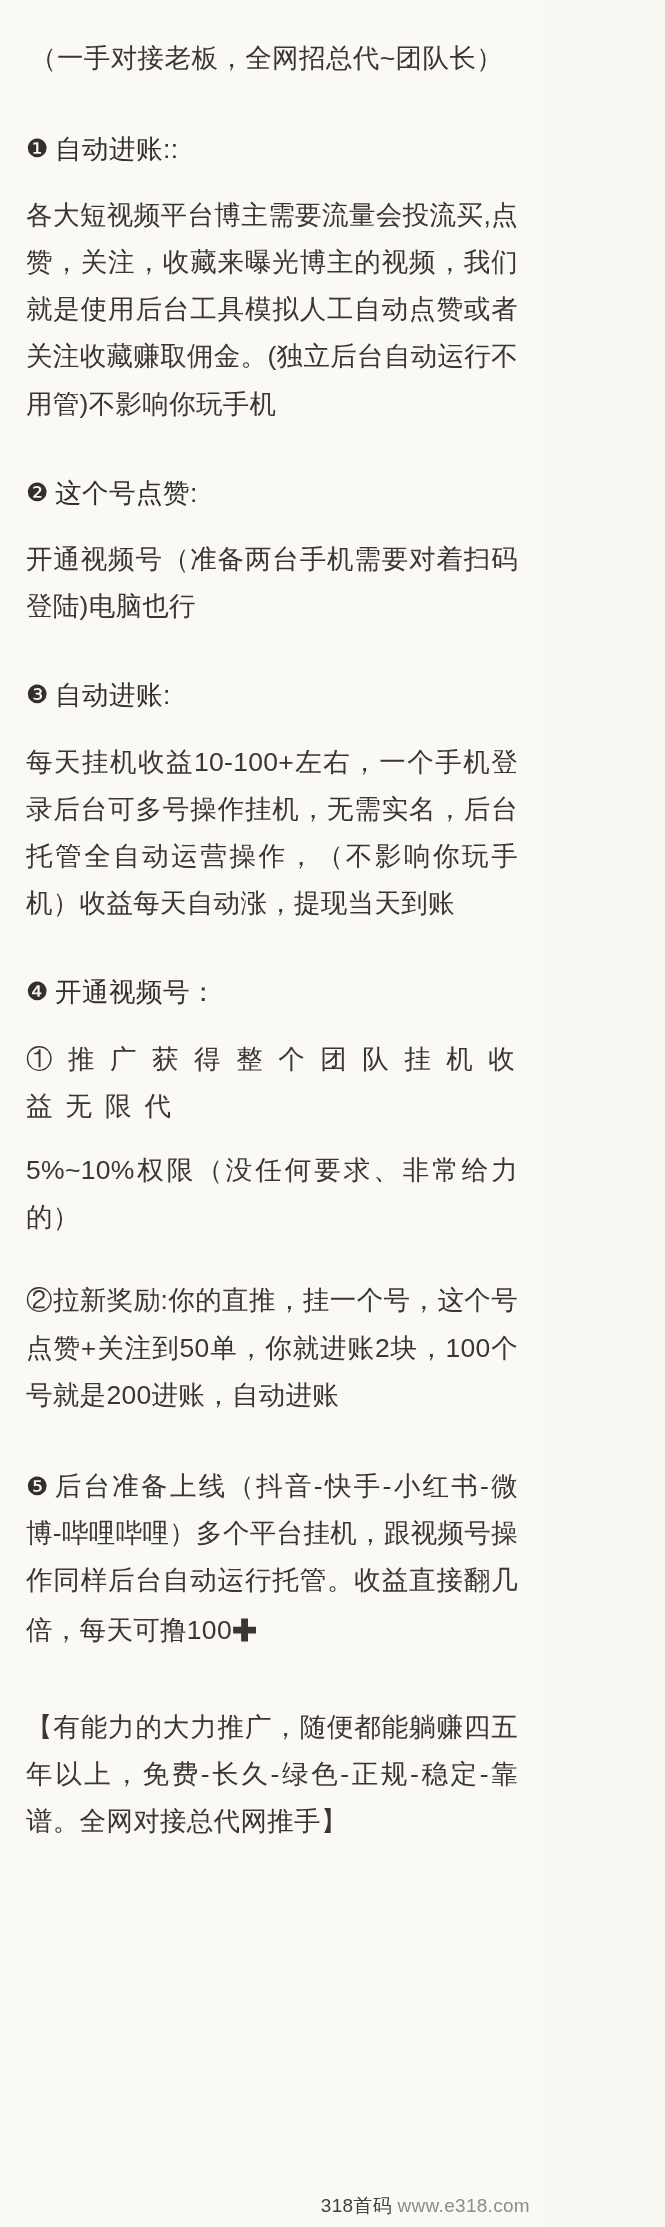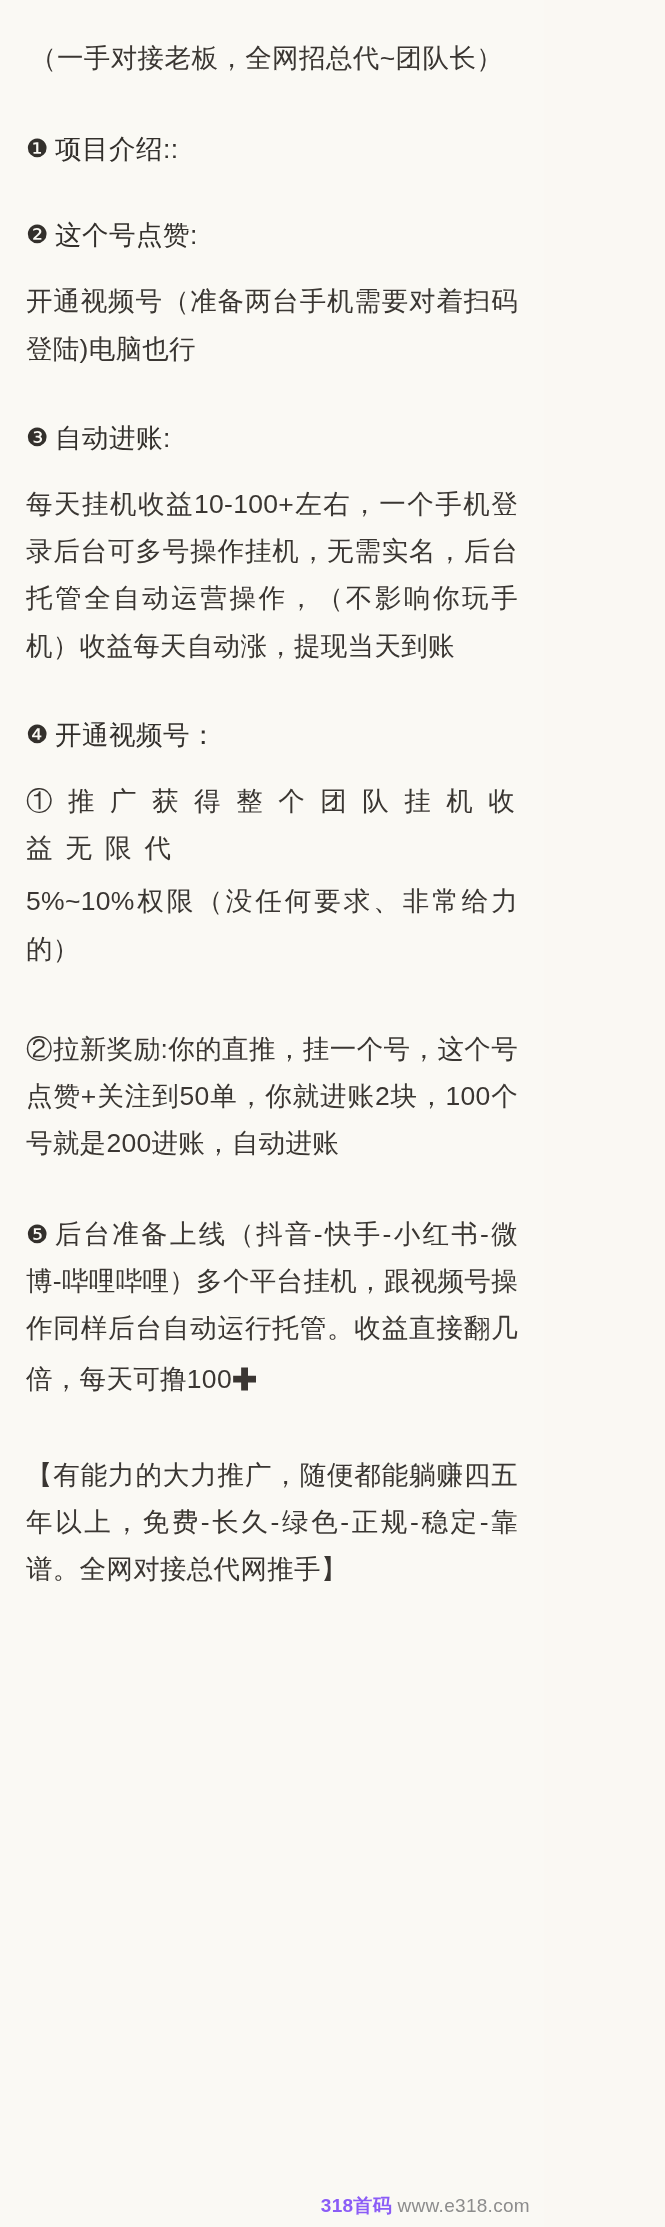--- a/index.html
+++ b/index.html
@@ -59,21 +59,21 @@
   .body-text {
     font-size: 26.5px;
     line-height: 1.78;
     color: #3a3632;
     letter-spacing: 0.3px;
     margin: 0 0 0 0;
     text-align: justify;
     word-break: break-all;
   }
   .body-text + .body-text {
-    margin-top: 53px;
+    margin-top: 36px;
   }
   .spaced {
     letter-spacing: 3.2px;
     font-family: Liberation Serif, serif;
   }
   .plus-glyph {
     font-size: 30px;
     font-weight: bold;
     color: #3a3632;
     vertical-align: -2px;
@@ -86,37 +86,38 @@
     position: absolute;
     right: 14px;
     bottom: 8px;
     font-size: 19px;
     color: #8c8c8c;
     letter-spacing: 0.3px;
     font-family: "Liberation Sans", sans-serif;
     white-space: nowrap;
   }
   .wm-red {
-    color: #8b5cf6;
-    font-weight: bold;
+    color: #404040;
+    font-weight: normal;
     margin-top: 10px;
   }
 </style>
 </head>
 <body>
 
 <div class="page">
 
   <p class="para intro">（一手对接老板，全网招总代~团队长）</p>
 
   <div class="block">
     <div class="heading">
       <span class="num">❶</span>
-      <span>项目介绍::</span>
+      <span>自动进账::</span>
     </div>
+    <p class="body-text">各大短视频平台博主需要流量会投流买,点赞，关注，收藏来曝光博主的视频，我们就是使用后台工具模拟人工自动点赞或者关注收藏赚取佣金。(独立后台自动运行不用管)不影响你玩手机</p>
   </div>
 
   <div class="block">
     <div class="heading">
       <span class="num">❷</span>
       <span>这个号点赞:</span>
     </div>
     <p class="body-text">开通视频号（准备两台手机需要对着扫码登陆)电脑也行</p>
   </div>
 
@@ -127,21 +128,21 @@
     </div>
     <p class="body-text">每天挂机收益10-100+左右，一个手机登录后台可多号操作挂机，无需实名，后台托管全自动运营操作，（不影响你玩手机）收益每天自动涨，提现当天到账</p>
   </div>
 
   <div class="block">
     <div class="heading">
       <span class="num">❹</span>
       <span>开通视频号：</span>
     </div>
     <p class="body-text spaced">① 推 广 获 得 整 个 团 队 挂 机 收 益 无 限 代</p>
-    <p class="body-text" style="margin-top:6px;">5%~10%权限（没任何要求、非常给力的）</p>
+    <p class="body-text" style="margin-top:17px;">5%~10%权限（没任何要求、非常给力的）</p>
     <p class="body-text">②拉新奖励:你的直推，挂一个号，这个号点赞+关注到50单，你就进账2块，100个号就是200进账，自动进账</p>
   </div>
 
   <div class="block">
     <p class="body-text"><span class="num">❺</span><span>后台准备上线（抖音-快手-小红书-微博-哔哩哔哩）多个平台挂机，跟视频号操作同样后台自动运行托管。收益直接翻几倍，每天可撸100</span><span class="plus-glyph">✚</span></p>
   </div>
 
   <p class="body-text tail">【有能力的大力推广，随便都能躺赚四五年以上，免费-长久-绿色-正规-稳定-靠谱。全网对接总代网推手】</p>
 
   <div class="watermark">

